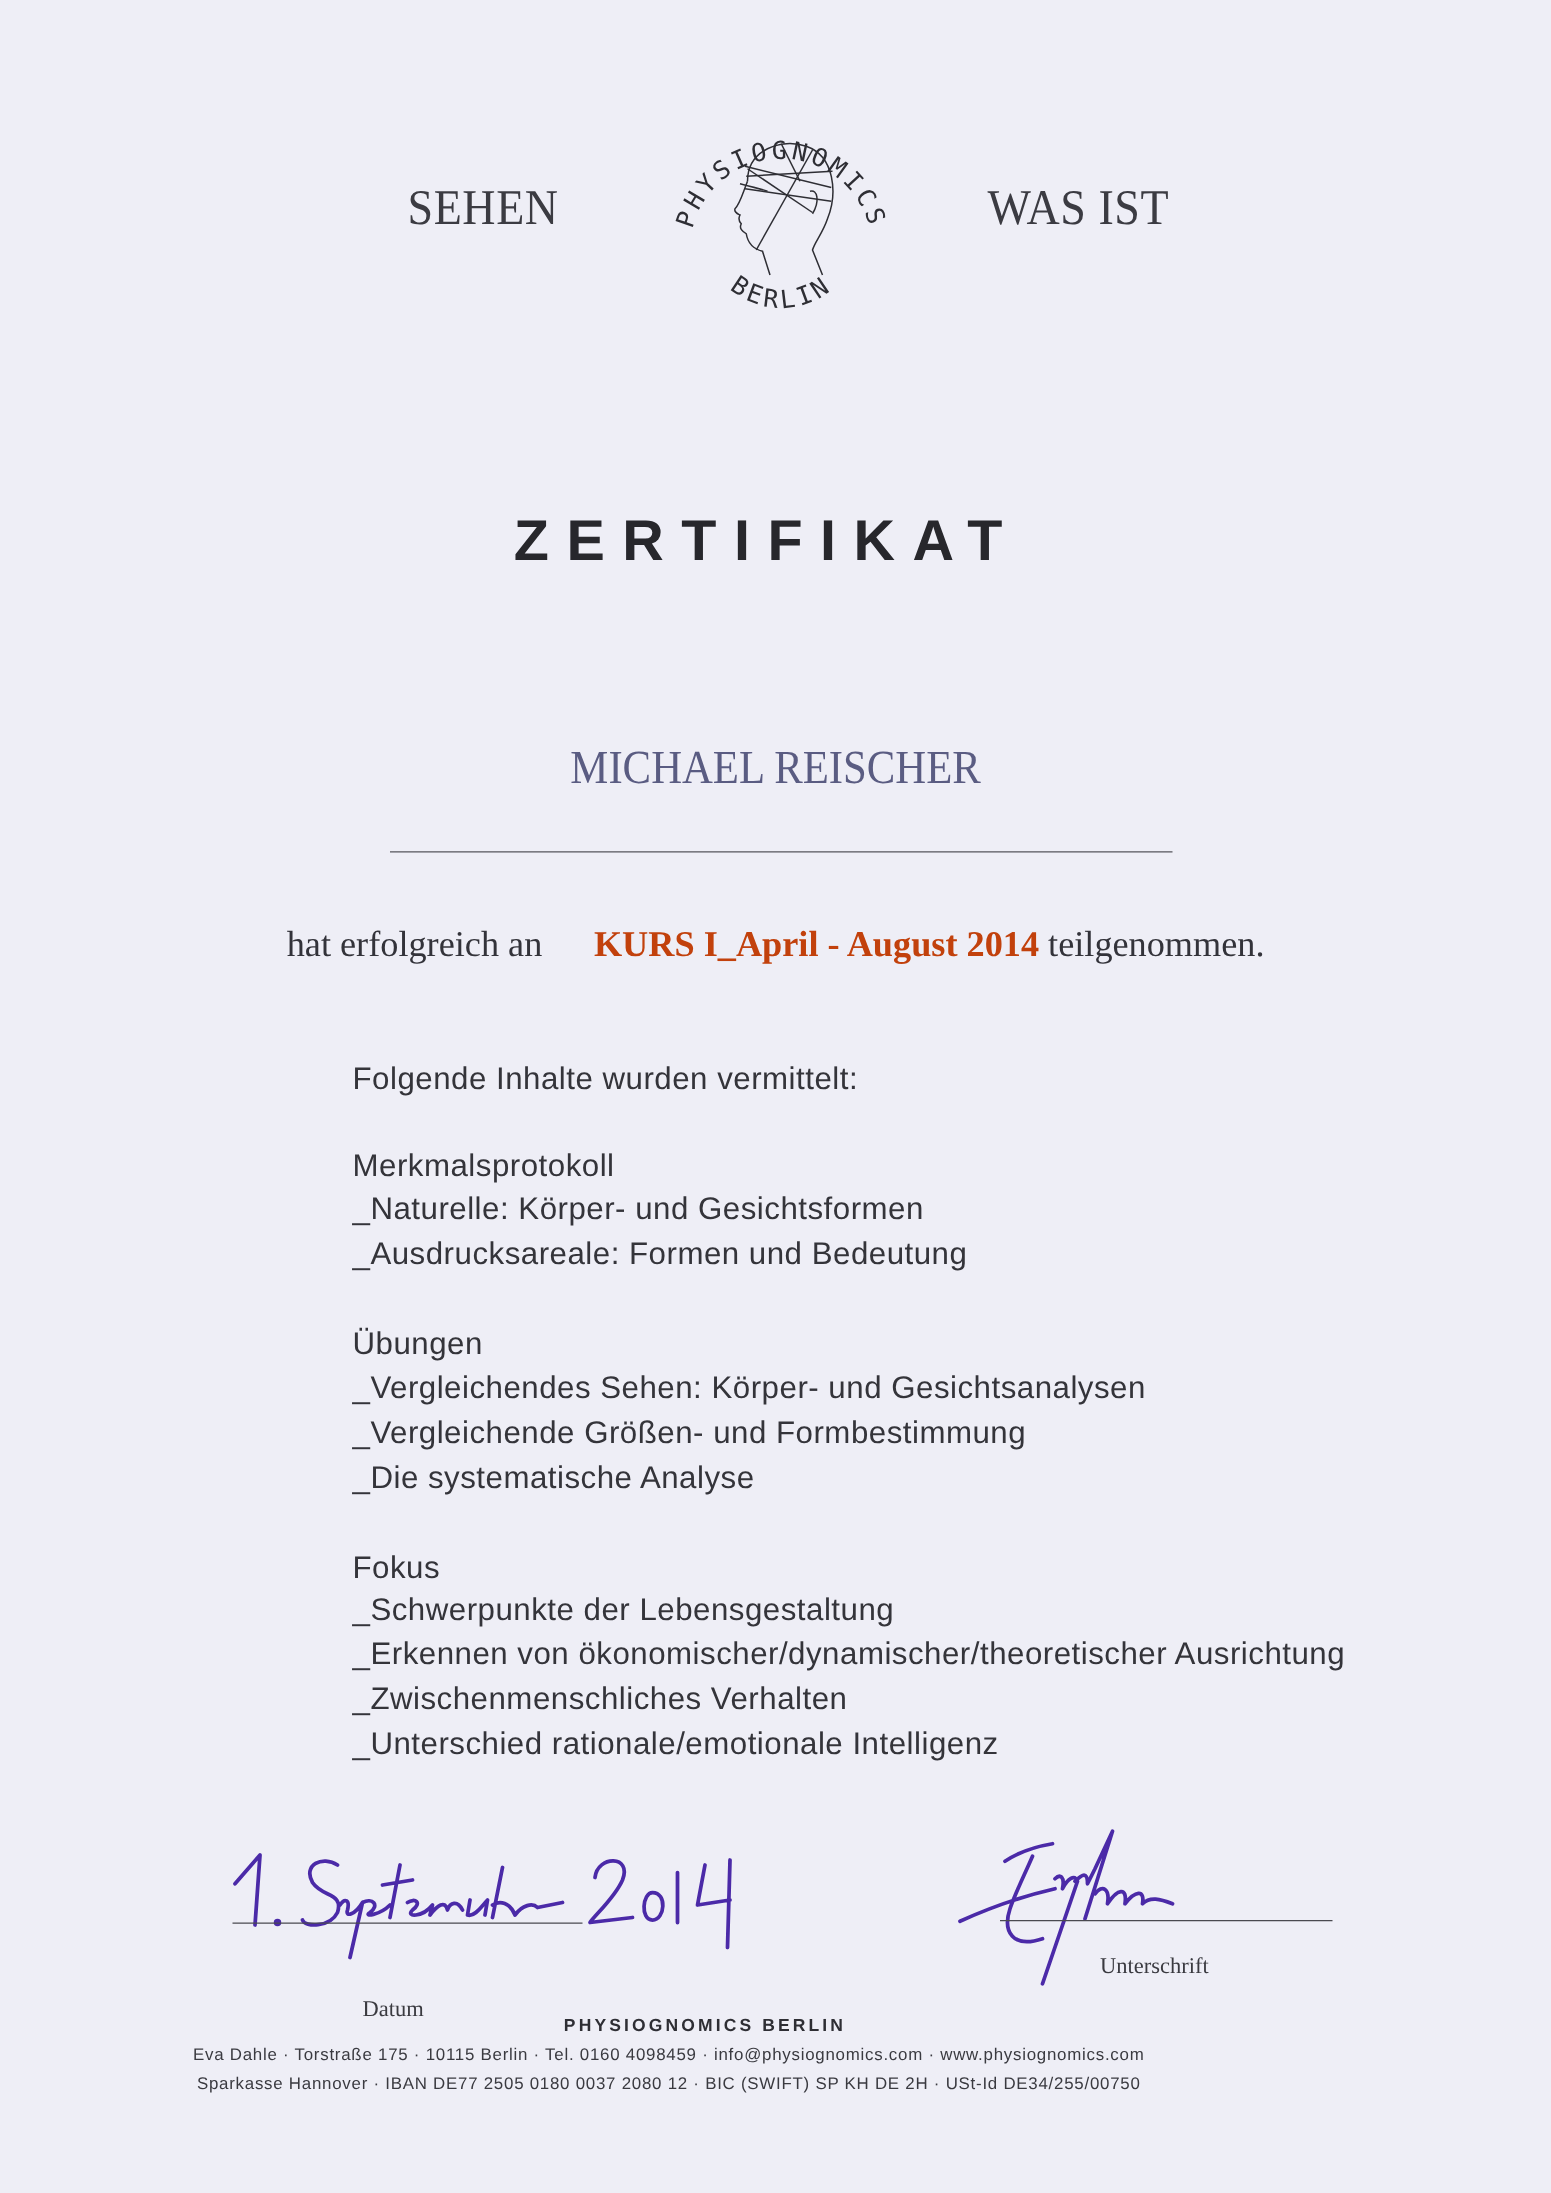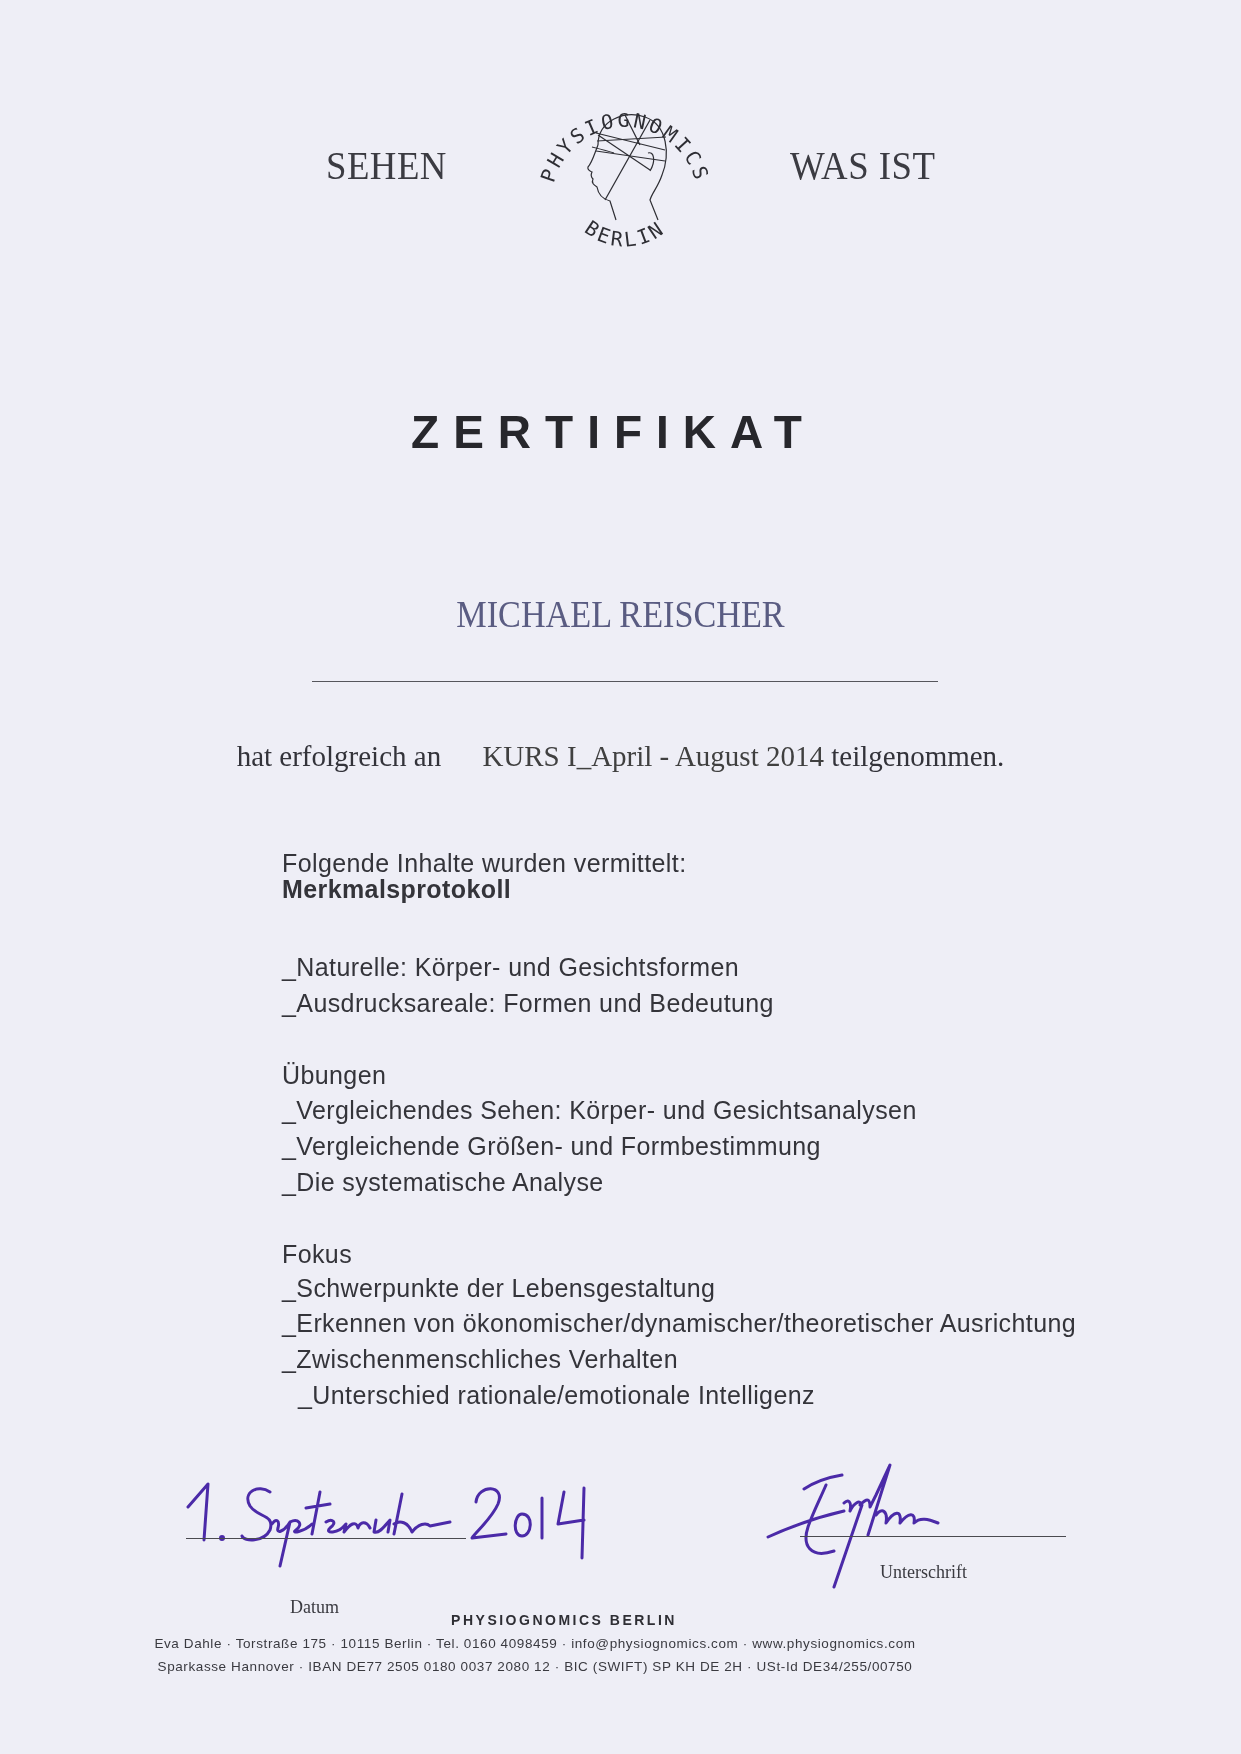--- a/index.html
+++ b/index.html
@@ -20,21 +20,21 @@
 
   #logo { left: 530px; top: 75px; width: 190px; height: 180px; }
 
   #title { left: 0; width: 1227px; top: 405px; text-align: center; font-size: 46px; font-weight: bold; letter-spacing: 14px; color: #27272c; }
 
   #name { left: 0; width: 1241px; top: 592px; text-align: center; font-size: 38px; color: #5a5c82; transform: scaleX(0.9); }
 
   #name-line { left: 312px; top: 681px; width: 626px; height: 1px; background: #55555c; }
 
   #statement { left: 0; width: 1241px; top: 740px; text-align: center; font-size: 29px; color: #33333a; }
-  #statement b { font-weight: normal; color: #404040; margin-left: 34px; }
+  #statement b { font-weight: bold; color: #c2410c; margin-left: 34px; }
 
   .content { left: 282px; font-size: 25px; color: #34343a; letter-spacing: 0.4px; }
 
   .sig-line { height: 1px; background: #4a4a50; }
   #date-line { left: 186px; top: 1538px; width: 280px; }
   #sign-line { left: 800px; top: 1536px; width: 266px; }
 
   .sig-label { font-size: 18px; color: #3a3a40; }
   #date-label { left: 290px; top: 1597px; }
   #sign-label { left: 880px; top: 1562px; }
@@ -84,34 +84,34 @@
 
 <div class="abs serif" id="name">MICHAEL REISCHER</div>
 <div class="abs" id="name-line"></div>
 
 <div class="abs serif" id="statement">
   <span>hat erfolgreich an </span><b>KURS I_April - August 2014</b><span> teilgenommen.</span>
 </div>
 
 <div class="abs sans content h" style="top:849px;">Folgende Inhalte wurden vermittelt:</div>
 
-<div class="abs sans content h" style="top:875px;font-weight:bold;">Merkmalsprotokoll</div>
+<div class="abs sans content h" style="top:919px;">Merkmalsprotokoll</div>
 <div class="abs sans content" style="top:953px;">_Naturelle: Körper- und  Gesichtsformen</div>
 <div class="abs sans content" style="top:989px;">_Ausdrucksareale: Formen und Bedeutung</div>
 
 <div class="abs sans content h" style="top:1061px;">Übungen</div>
 <div class="abs sans content" style="top:1096px;">_Vergleichendes Sehen: Körper- und Gesichtsanalysen</div>
 <div class="abs sans content" style="top:1132px;">_Vergleichende Größen- und Formbestimmung</div>
 <div class="abs sans content" style="top:1168px;">_Die systematische Analyse</div>
 
 <div class="abs sans content h" style="top:1240px;">Fokus</div>
 <div class="abs sans content" style="top:1274px;">_Schwerpunkte der Lebensgestaltung</div>
 <div class="abs sans content" style="top:1309px;">_Erkennen von ökonomischer/dynamischer/theoretischer Ausrichtung</div>
 <div class="abs sans content" style="top:1345px;">_Zwischenmenschliches Verhalten</div>
-<div class="abs sans content" style="top:1381px;margin-left:16px;">_Unterschied rationale/emotionale Intelligenz</div>
+<div class="abs sans content" style="top:1381px;">_Unterschied rationale/emotionale Intelligenz</div>
 
 <svg class="abs handwriting" id="date-hand" viewBox="0 0 440 110">
   <g fill="none" stroke="#4b2aa8" stroke-width="3" stroke-linecap="round" stroke-linejoin="round">
     <path d="M 8 45 L 28 22 L 24 78"></path>
     <circle cx="42" cy="76" r="1.5" fill="#4b2aa8"></circle>
     <path d="M 90 30 C 78 22 62 30 70 44 C 78 56 95 52 90 68 C 84 80 64 80 62 74 M 92 62 C 96 56 100 58 98 66 C 96 72 104 70 110 60 L 100 104 M 110 60 C 118 56 124 62 116 68 C 110 72 124 70 132 62 M 140 30 L 132 72 M 126 46 L 150 42 M 146 60 C 152 56 158 60 150 66 C 144 72 158 72 166 62 L 164 70 C 170 62 176 58 178 66 C 180 60 186 58 190 66 M 196 58 L 194 70 C 200 72 206 62 210 58 L 208 70 M 222 32 L 214 72 M 214 62 C 220 58 228 60 232 70 C 238 62 246 60 250 64 L 270 60"></path>
     <path d="M 296 40 C 298 22 326 22 318 42 C 312 56 296 70 292 76 L 326 72 M 342 52 C 334 52 332 74 342 74 C 352 74 354 52 342 52 M 362 36 L 362 76 M 384 30 L 378 62 L 404 58 M 404 26 L 402 96"></path>
   </g>
 </svg>
 <div class="abs sig-line" id="date-line"></div>

